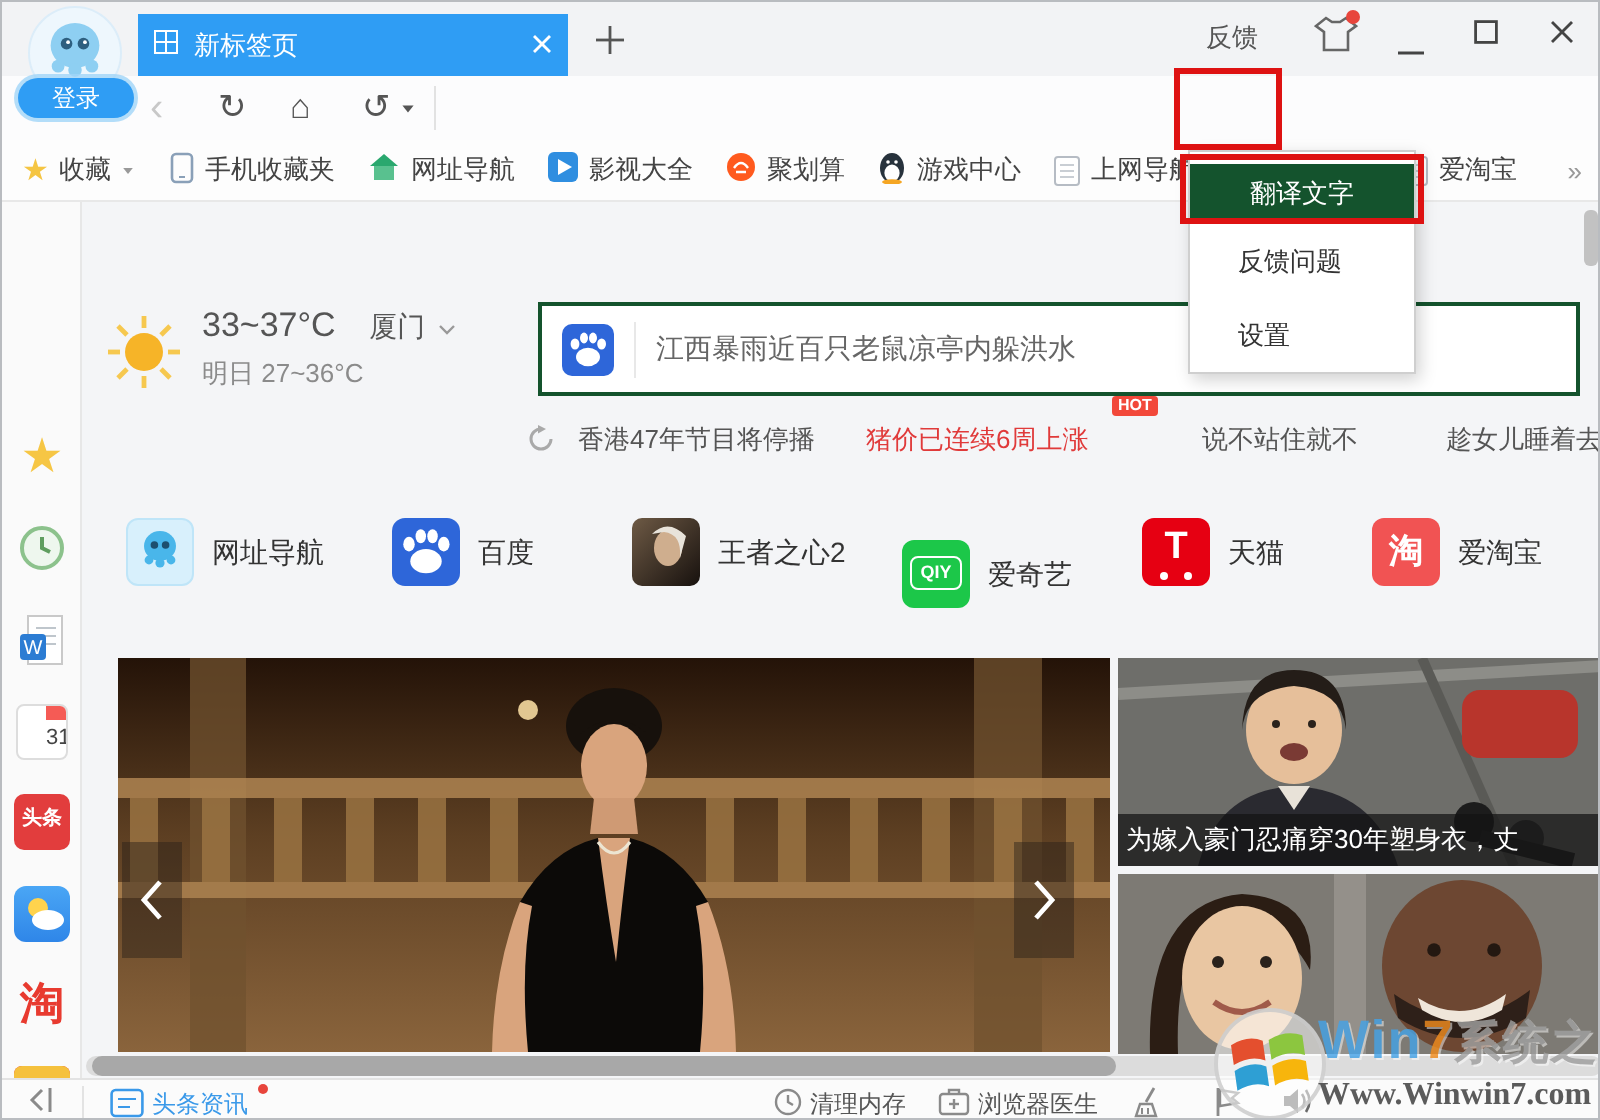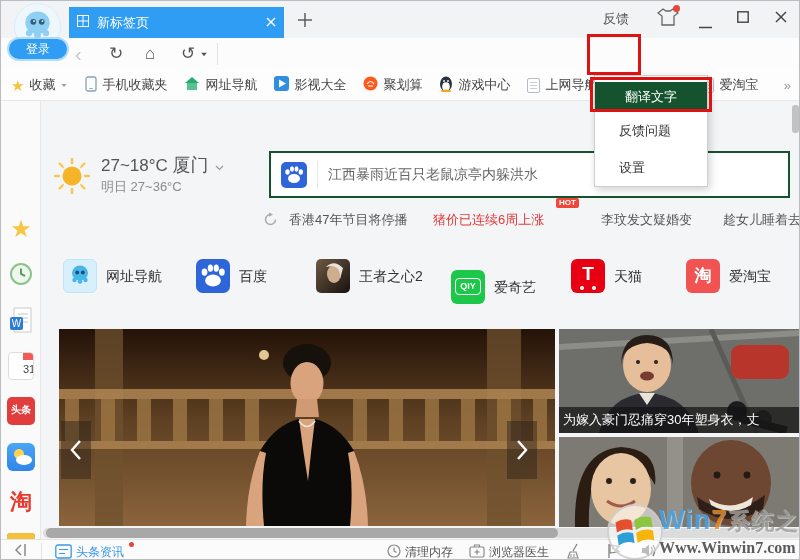--- a/index.html
+++ b/index.html
@@ -309,22 +309,22 @@
         <line x1="31" y1="19" x2="37" y2="19"></line>
         <line x1="6" y1="6" x2="10.5" y2="10.5"></line>
         <line x1="27.5" y1="27.5" x2="32" y2="32"></line>
         <line x1="32" y1="6" x2="27.5" y2="10.5"></line>
         <line x1="10.5" y1="27.5" x2="6" y2="32"></line>
       </g>
       <circle cx="19" cy="19" r="9.5" fill="#f6b428"></circle>
     </svg>
 </div>
 <div class="abs" style="left:100px; top:152px; font-size:17px; color:#555;">
-  <span>27~18°C</span>
-  <span style="font-size:18px; margin-left:0;">厦门</span>
+  <span>33~37°C</span>
+  <span style="font-size:14px; margin-left:12px;">厦门</span>
   <svg width="9" height="6" viewBox="0 0 9 6" style="margin-left:2px;">
       <polyline points="1,1 4.5,4.5 8,1" fill="none" stroke="#999" stroke-width="1.2"></polyline>
     </svg>
 </div>
 <div class="abs" style="left:100px; top:177px; font-size:13px; color:#8b8b8b;">明日 27~36°C</div>
 
 <div class="abs searchbox">
   <span style="line-height:0;">
     <svg width="26" height="26" viewBox="0 0 26 26">
         <rect width="26" height="26" rx="5" fill="#2e66d9"></rect>
@@ -343,21 +343,21 @@
 
 <div class="abs" style="left:262px; top:211px;">
   <svg width="15" height="15" viewBox="0 0 15 15">
       <path d="M12.5,7.5 A5,5 0 1 1 7.5,2.5" fill="none" stroke="#a9a9a9" stroke-width="1.5"></path>
       <polygon points="6,0.5 10,2.5 6,4.8" fill="#a9a9a9"></polygon>
     </svg>
 </div>
 <span class="abs ticker-item" style="left:288px; top:210px;">香港47年节目将停播</span>
 <span class="abs ticker-item" style="left:432px; top:210px; color:#e03a3a;">猪价已连续6周上涨</span>
 <span class="abs hotbadge" style="left:555px; top:197px;">HOT</span>
-<span class="abs ticker-item" style="left:600px; top:210px;">李玟发文疑婚变</span>
+<span class="abs ticker-item" style="left:600px; top:210px;">说不站住就不</span>
 <span class="abs ticker-item" style="left:722px; top:210px;">趁女儿睡着去吃</span>
 
 <div class="abs" style="left:62px; top:258px; display:flex;">
   <div class="sc-ic" style="background:#d8f0fc; border:1px solid #bfe5f8;">
     <svg width="32" height="32" viewBox="0 0 32 32">
         <ellipse cx="16" cy="13" rx="8" ry="7.5" fill="#49b6ea"></ellipse>
         <circle cx="10.5" cy="20" r="2.2" fill="#49b6ea"></circle>
         <circle cx="16" cy="21.5" r="2.3" fill="#49b6ea"></circle>
         <circle cx="21.5" cy="20" r="2.2" fill="#49b6ea"></circle>
         <circle cx="13.2" cy="12.5" r="1.9" fill="#1d4f6e"></circle>

